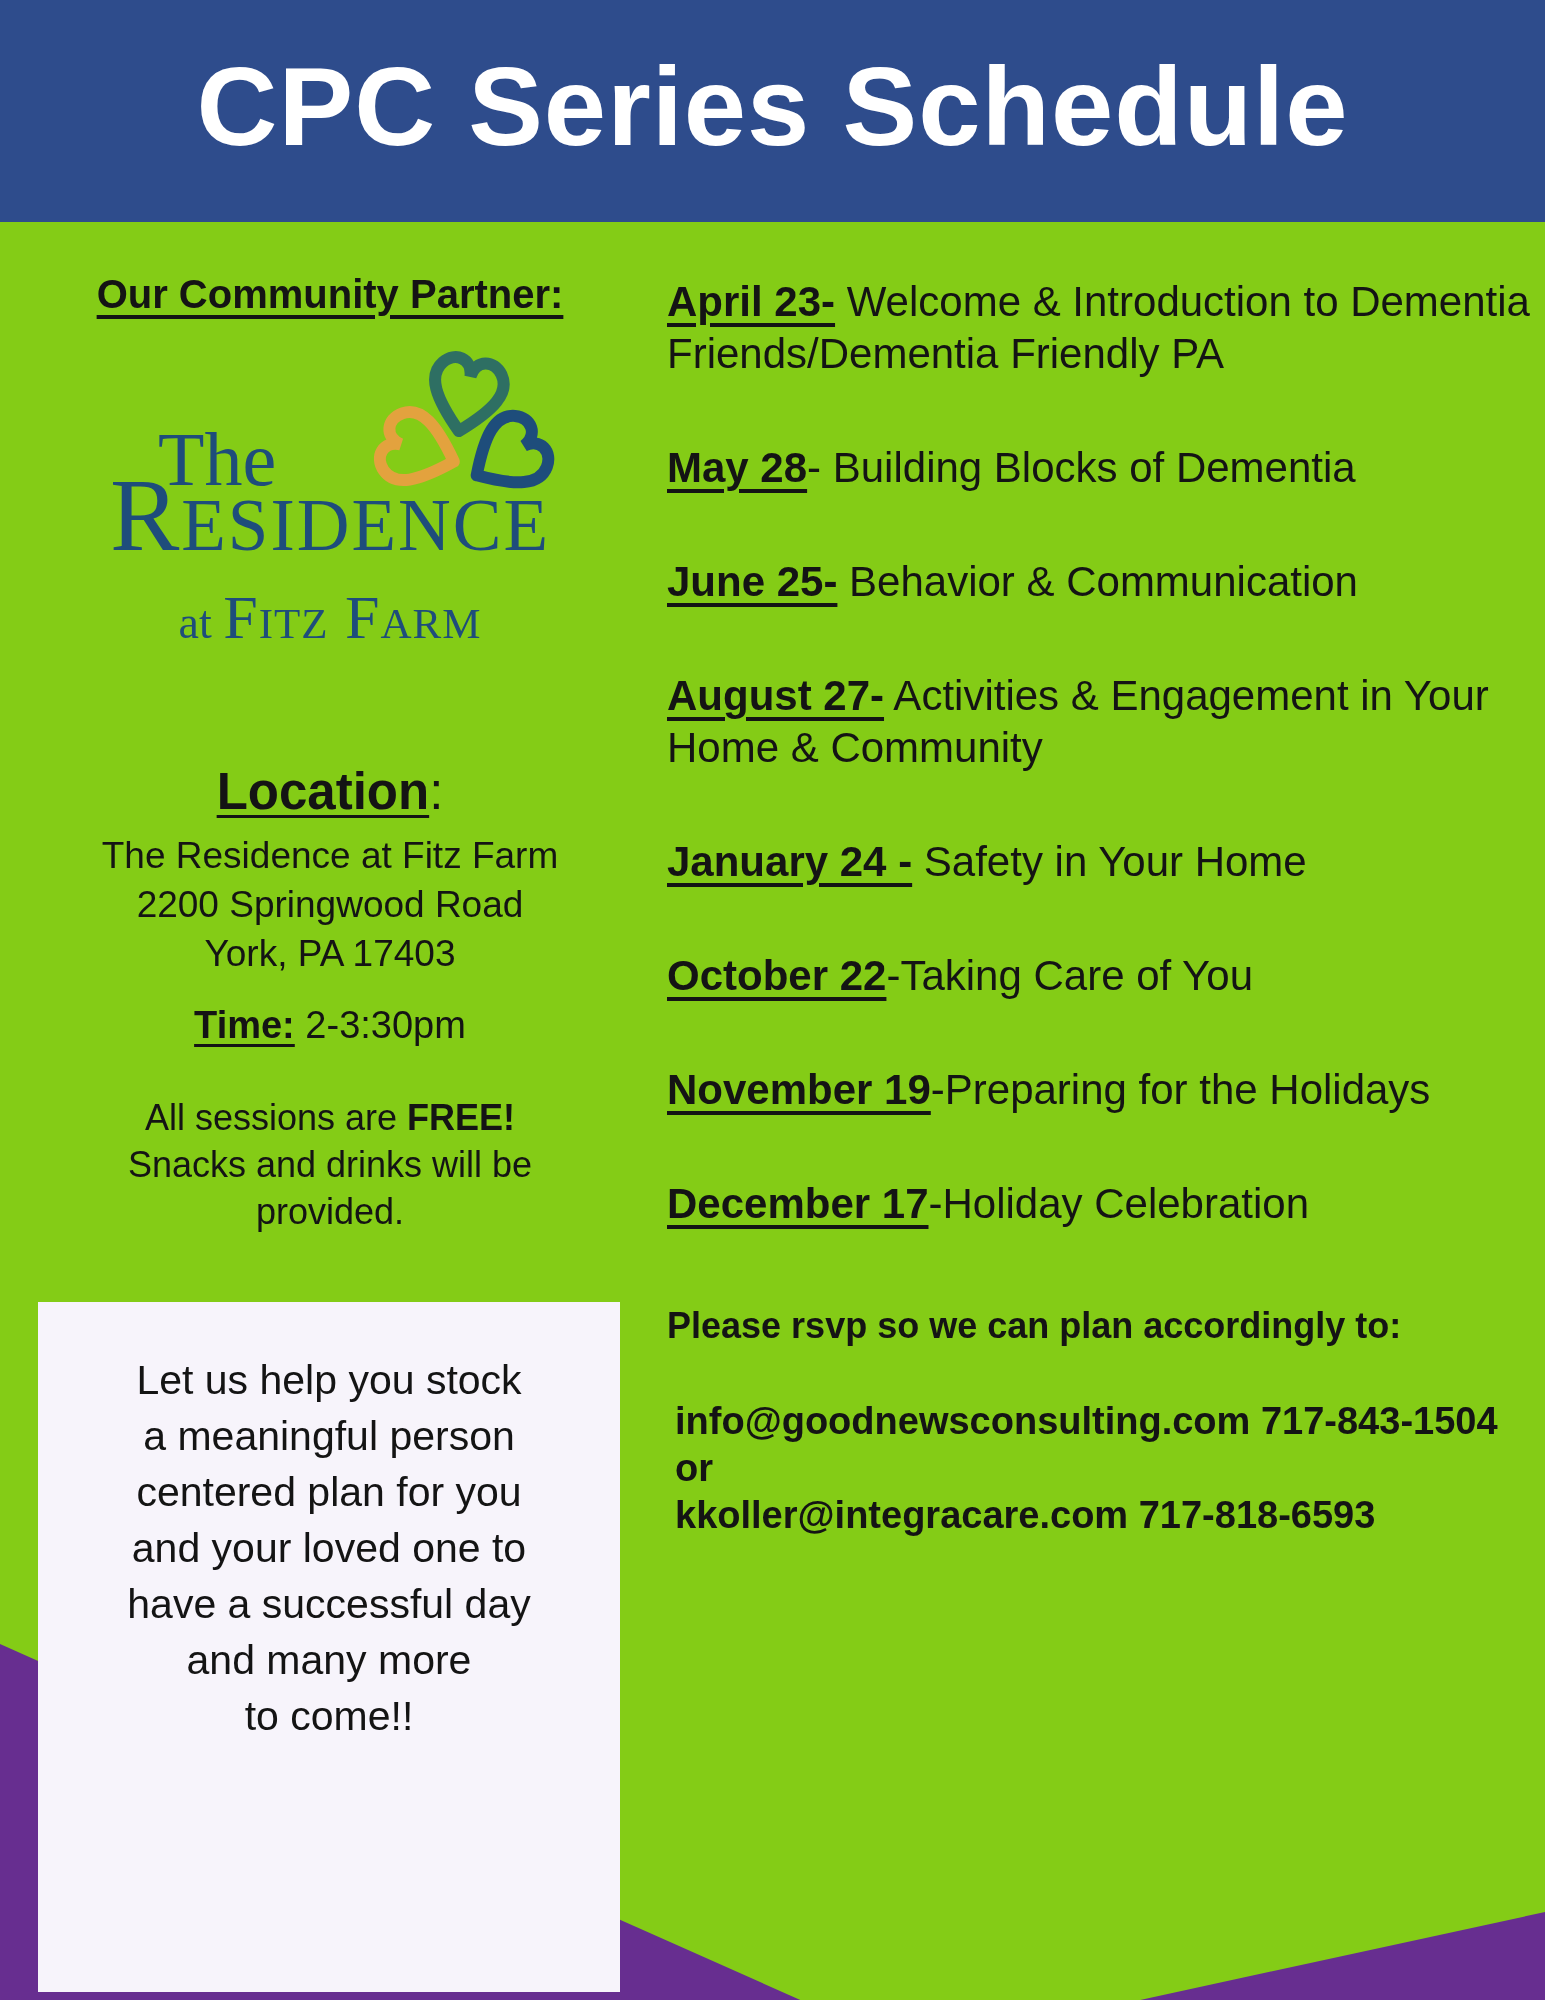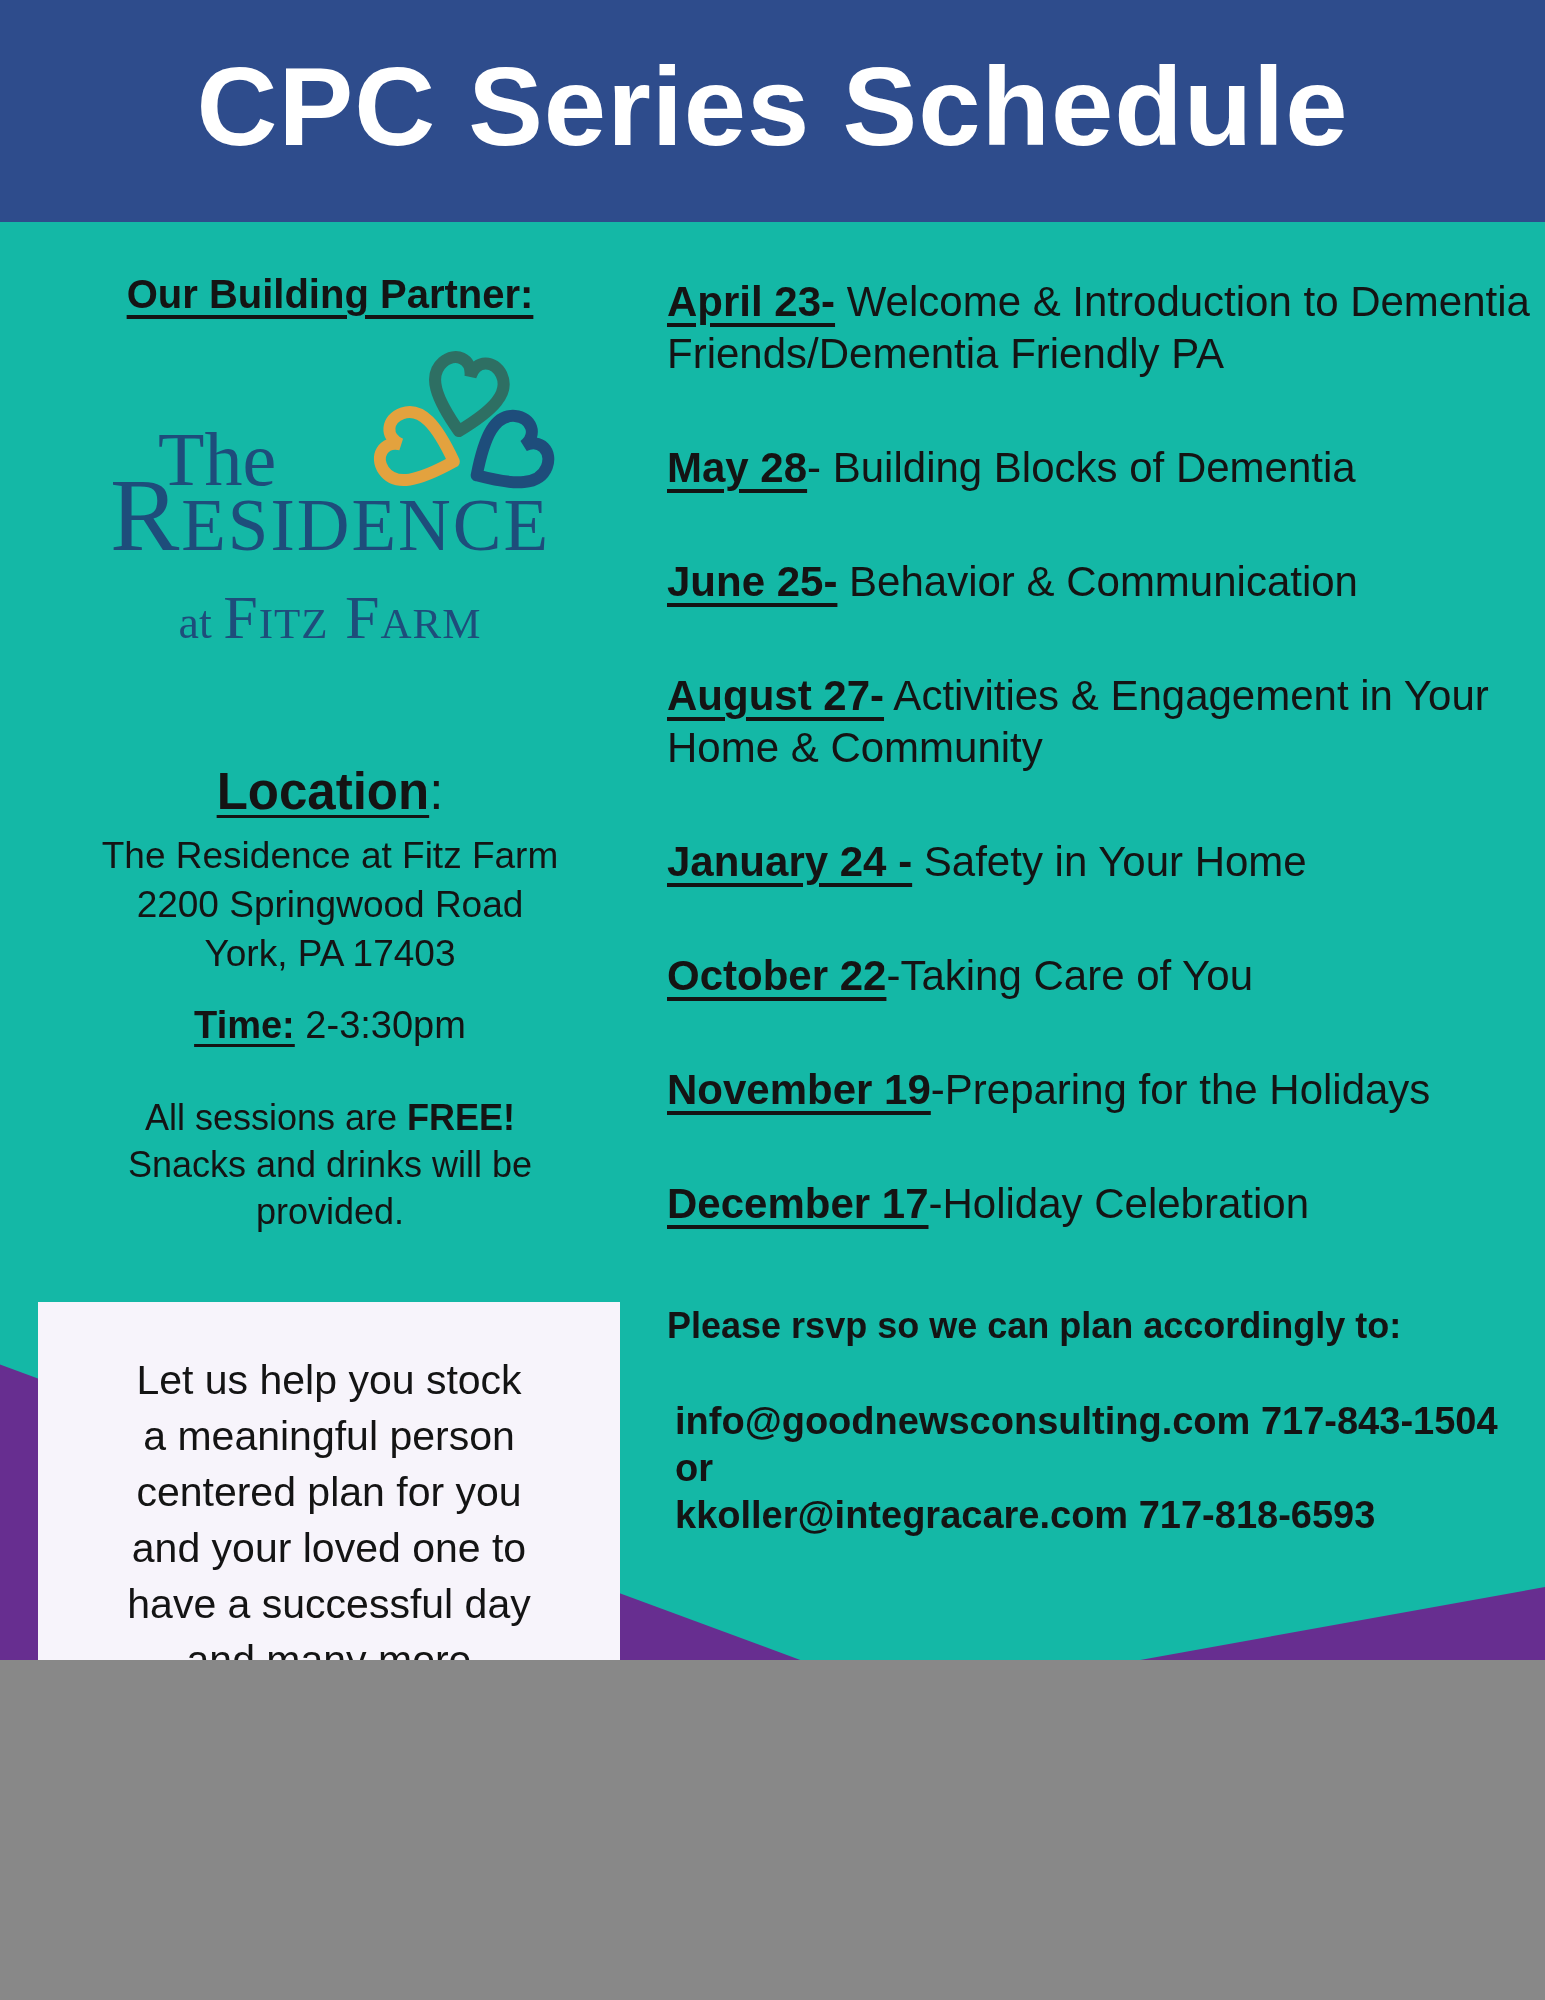--- a/index.html
+++ b/index.html
@@ -9,22 +9,22 @@
     --logo-navy: #1e4d7b;
     --logo-teal: #2e6f63;
     --logo-orange: #e3a23e;
     --ink: #141414;
   }
   * { margin: 0; padding: 0; box-sizing: border-box; }
   body { background: #888; font-family: "Liberation Sans", sans-serif; }
   .page {
     position: relative;
     width: 1545px;
-    height: 1660px;
-    background: #14b8a6;
+    height: 2000px;
+    background: #84cc16;
     overflow: hidden;
     margin: 0 auto;
     color: var(--ink);
   }
   
   .banner {
     position: absolute;
     left: 0; top: 0;
     width: 100%; height: 222px;
     background: var(--banner);
@@ -182,21 +182,21 @@
 
   <div class="banner">
     <h1>CPC Series Schedule</h1>
   </div>
 
   <div class="corner left"></div>
   <div class="corner right"></div>
 
   <div class="left-col">
 
-    <div class="partner-heading">Our Building Partner:</div>
+    <div class="partner-heading">Our Community Partner:</div>
 
     <div class="logo">
       <span class="the">The</span>
 
       <svg class="shamrock" viewBox="0 0 205 180" aria-hidden="true">
         <defs>
           <path id="heart" d="M 0 44 C -30 16 -42 -4 -30 -20 C -20 -33 -2 -30 0 -12 C 2 -30 20 -33 30 -20 C 42 -4 30 16 0 44" fill="none" stroke-width="12" stroke-linecap="round"></path>
         </defs>
         <use href="#heart" transform="translate(106,58) rotate(12)" stroke="#2e6f63"></use>
         <use href="#heart" transform="translate(50,118) rotate(-72)" stroke="#e3a23e"></use>

